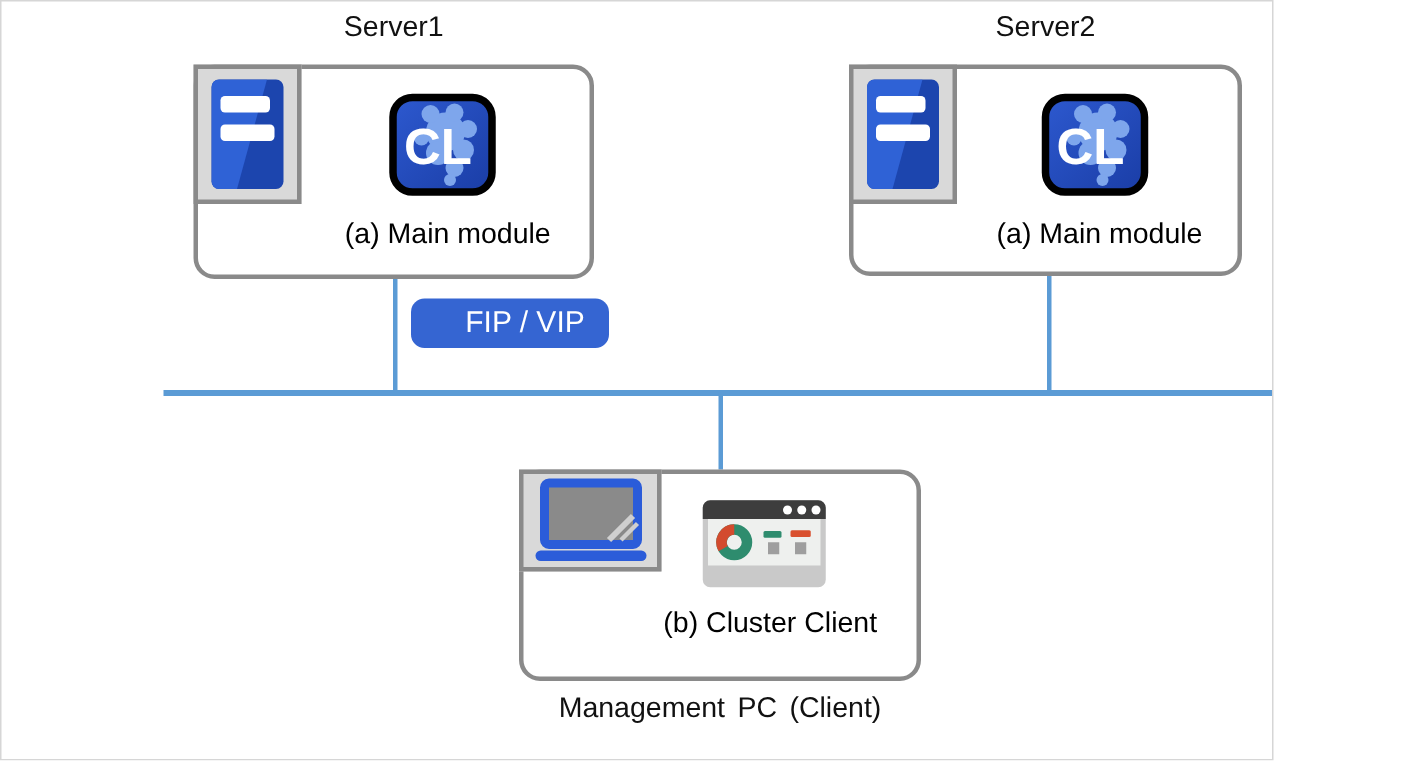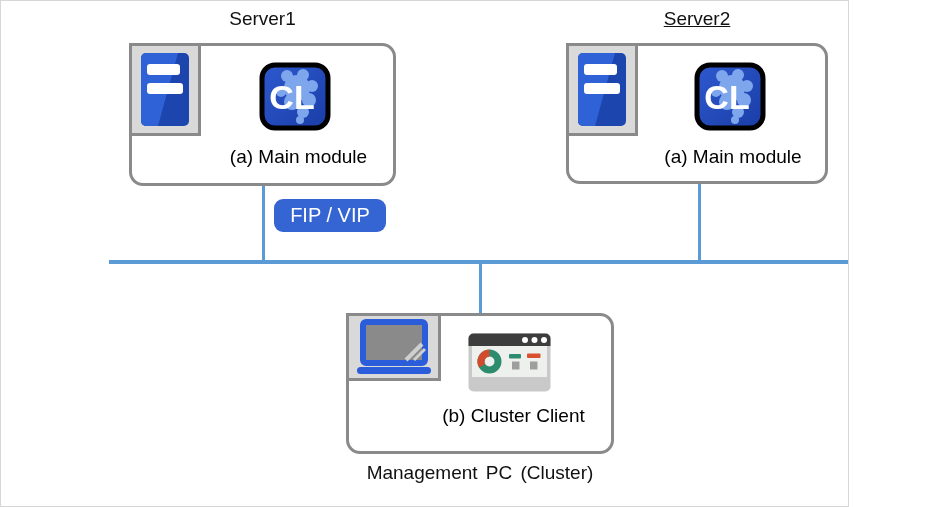--- a/index.html
+++ b/index.html
@@ -77,21 +77,21 @@
         <circle cx="41" cy="58" r="4"></circle>
           <circle cx="22" cy="30" r="5"></circle>
         <circle cx="33" cy="40" r="8"></circle>
       </g>
       <text x="33" y="47" text-anchor="middle" font-family="Liberation Sans, sans-serif" font-size="34" font-weight="bold" fill="#ffffff">CL</text>
     </svg>
   </div>
 
   <div class="abs module-label" style="left:200px;top:144px;width:195px;">(a) Main module</div>
 
-  <div class="abs diagram-title" style="left:565px;top:6px;width:262px;text-decoration:underline;">Server2</div>
+  <div class="abs diagram-title" style="left:565px;top:6px;width:262px;">Server2</div>
 
   <div class="abs node-box" style="left:565px;top:42px;width:262px;height:141px;"></div>
 
   <div class="abs icon-holder" style="left:565px;top:42px;width:72px;height:93px;">
     <span>
       <svg width="66" height="87" viewBox="0 0 66 87">
         <defs>
           <clipPath id="towClip2">
               <rect x="9" y="7" width="48" height="73" rx="5"></rect>
             </clipPath>
@@ -126,21 +126,21 @@
       </g>
       <text x="33" y="47" text-anchor="middle" font-family="Liberation Sans, sans-serif" font-size="34" font-weight="bold" fill="#ffffff">CL</text>
     </svg>
   </div>
 
   <div class="abs module-label" style="left:637px;top:144px;width:190px;">(a) Main module</div>
 
   <div class="abs connector-v" style="left:261px;top:185px;height:76px;"></div>
   <div class="abs connector-v" style="left:697px;top:183px;height:78px;"></div>
 
-  <div class="abs badge" style="left:273px;top:198px;width:112px;height:33px;">FIP / VIP</div>
+  <div class="abs badge" style="left:273px;top:198px;width:112px;height:33px;padding-left:20px;">FIP / VIP</div>
 
   <div class="abs network-line" style="left:108px;top:259px;width:779px;"></div>
 
   <div class="abs connector-v" style="left:478px;top:261px;height:51px;"></div>
 
   <div class="abs node-box" style="left:345px;top:312px;width:268px;height:141px;"></div>
 
   <div class="abs icon-holder" style="left:345px;top:312px;width:95px;height:68px;">
     <span>
       <svg width="89" height="62" viewBox="0 0 89 62">
@@ -164,15 +164,15 @@
       <path d="M 21.5,20 A 8.5,8.5 0 0 0 14.14,32.75" fill="none" stroke="#d34b2e" stroke-width="7"></path>
       <rect x="41" y="21" width="12" height="4.5" rx="1" fill="#2e8c6e"></rect>
       <rect x="44" y="28.5" width="7.5" height="8" fill="#9e9e9e"></rect>
       <rect x="59" y="20.5" width="13.5" height="4.5" rx="1" fill="#d9502f"></rect>
       <rect x="62" y="28.5" width="7.5" height="8" fill="#9e9e9e"></rect>
     </svg>
   </div>
 
   <div class="abs module-label" style="left:425px;top:403px;width:175px;">(b) Cluster Client</div>
 
-  <div class="abs caption" style="left:345px;top:460px;width:268px;">Management PC (Cluster)</div>
+  <div class="abs caption" style="left:345px;top:460px;width:268px;">Management PC (Client)</div>
 
 </div>
 
 </body></html>

